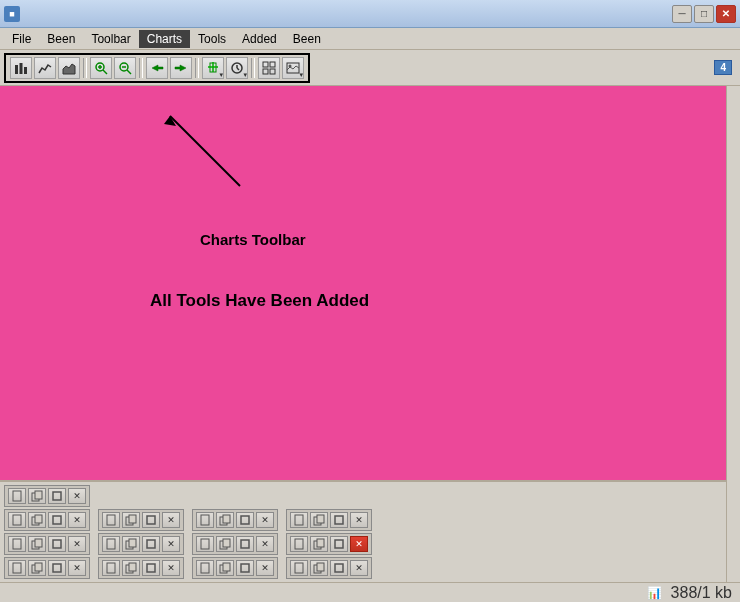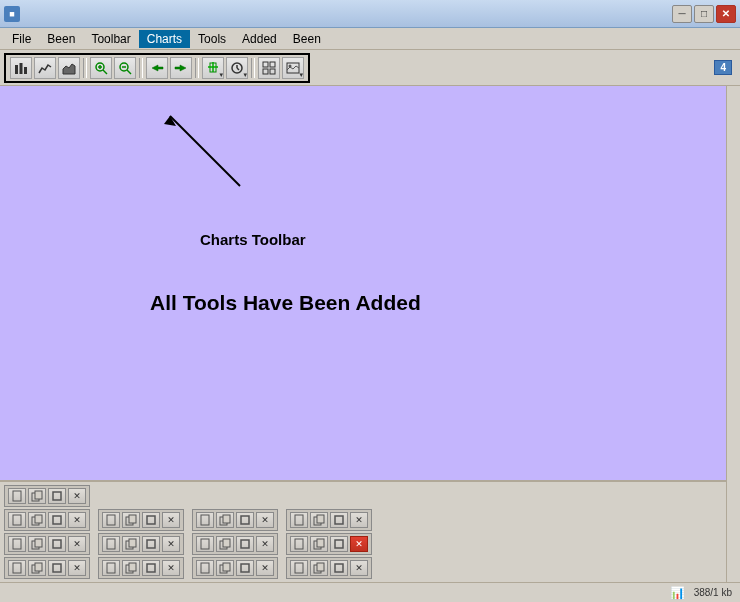--- a/index.html
+++ b/index.html
@@ -73,21 +73,21 @@
       align-items: center;
       padding: 0 4px;
       border-bottom: 1px solid #b0a898;
     }
     .menu-item {
       padding: 2px 8px;
       cursor: pointer;
       font-size: 12px;
       color: #000;
     }
-    .menu-item.active { background: #0369a1; color: white; }
+    .menu-item.active { background: #404040; color: white; }
 
     
     .toolbar-area {
       height: 36px;
       background: #d4d0c8;
       border-bottom: 1px solid #b0a898;
       display: flex;
       align-items: center;
       padding: 2px 4px;
       gap: 2px;
@@ -134,21 +134,21 @@
       color: white;
       font-size: 10px;
       font-weight: bold;
       padding: 1px 5px;
       border: 1px solid #2a5a9c;
     }
 
     
     .main-content {
       height: 464px;
-      background: #c4b5fd;
+      background: #ec4899;
       position: relative;
       display: flex;
       align-items: flex-start;
       justify-content: flex-start;
     }
 
     .panel-row {
       display: flex;
       gap: 2px;
       align-items: center;
@@ -190,21 +190,21 @@
       height: 20px;
       background: #d4d0c8;
       border-top: 1px solid #b0a898;
       display: flex;
       align-items: center;
       justify-content: flex-end;
       padding: 0 8px;
       gap: 8px;
     }
     .status-item {
-      font-size: 10px;
+      font-size: 16px;
       color: #333;
     }
     .status-chart-icon {
       color: #cc0000;
       font-size: 12px;
     }
 
     
     .right-scrollbar {
       position: absolute;
@@ -336,21 +336,21 @@
 
     <line x1="140" y1="100" x2="70" y2="30" stroke="#000" stroke-width="2"></line>
     <polygon points="70,30 76,40 64,38" fill="#000"></polygon>
   </svg>
 
   <div style="position:absolute; top:145px; left:200px;">
     <span style="font-size:15px; font-weight:bold; color:#000;">Charts Toolbar</span>
   </div>
 
   <div style="position:absolute; top:205px; left:150px;">
-    <span style="font-size:21px; font-weight:bold; color:#000;">All Tools Have Been Added</span>
+    <span style="font-size:17px; font-weight:bold; color:#000;">All Tools Have Been Added</span>
   </div>
 </div>
 
 <div style="position:absolute; bottom:20px; left:0; right:14px; background:#d4d0c8; border-top:2px solid #b0a898; padding:3px 4px;">
 
   <div class="panel-row" style="margin-bottom:2px;">
     <div class="panel-group">
       <div class="panel-btn">
         <svg width="12" height="12" viewBox="0 0 12 12">
             <rect x="2" y="1" width="8" height="10" fill="none" stroke="#555" stroke-width="1"></rect>

